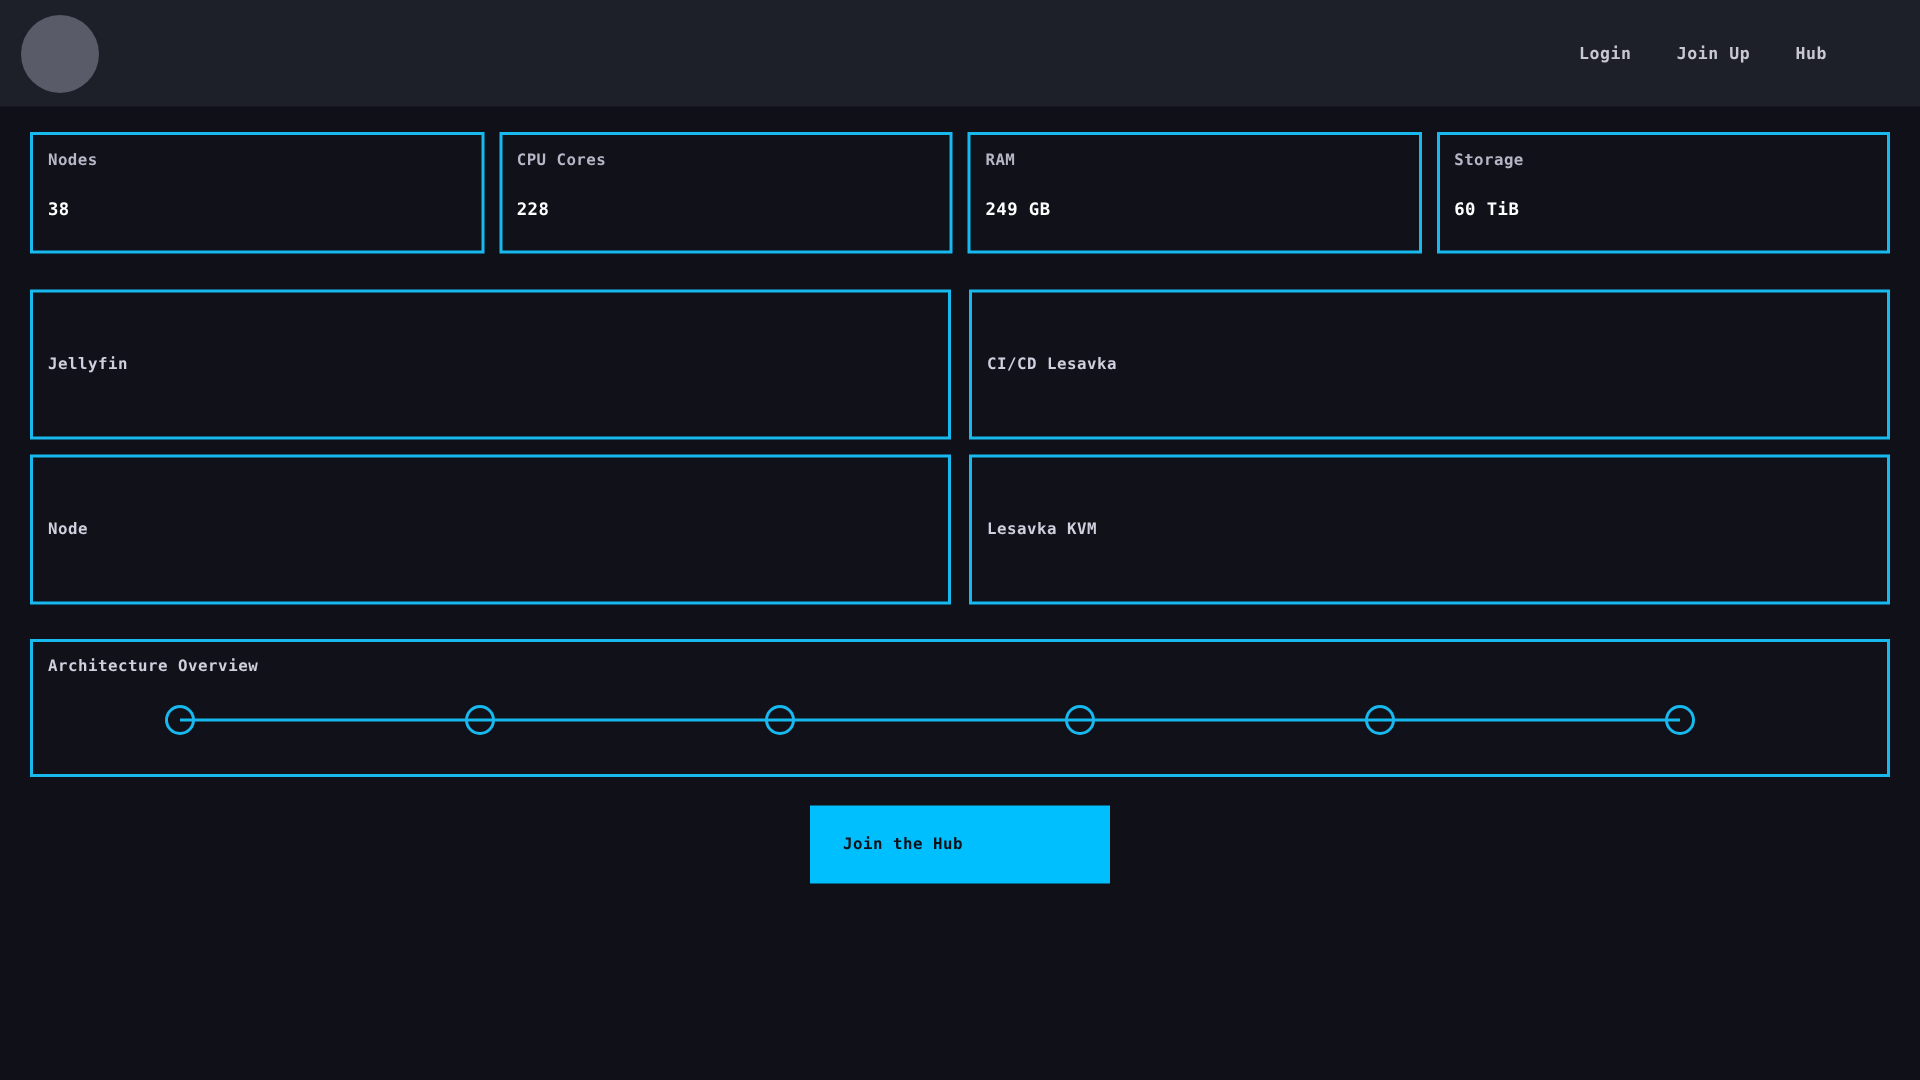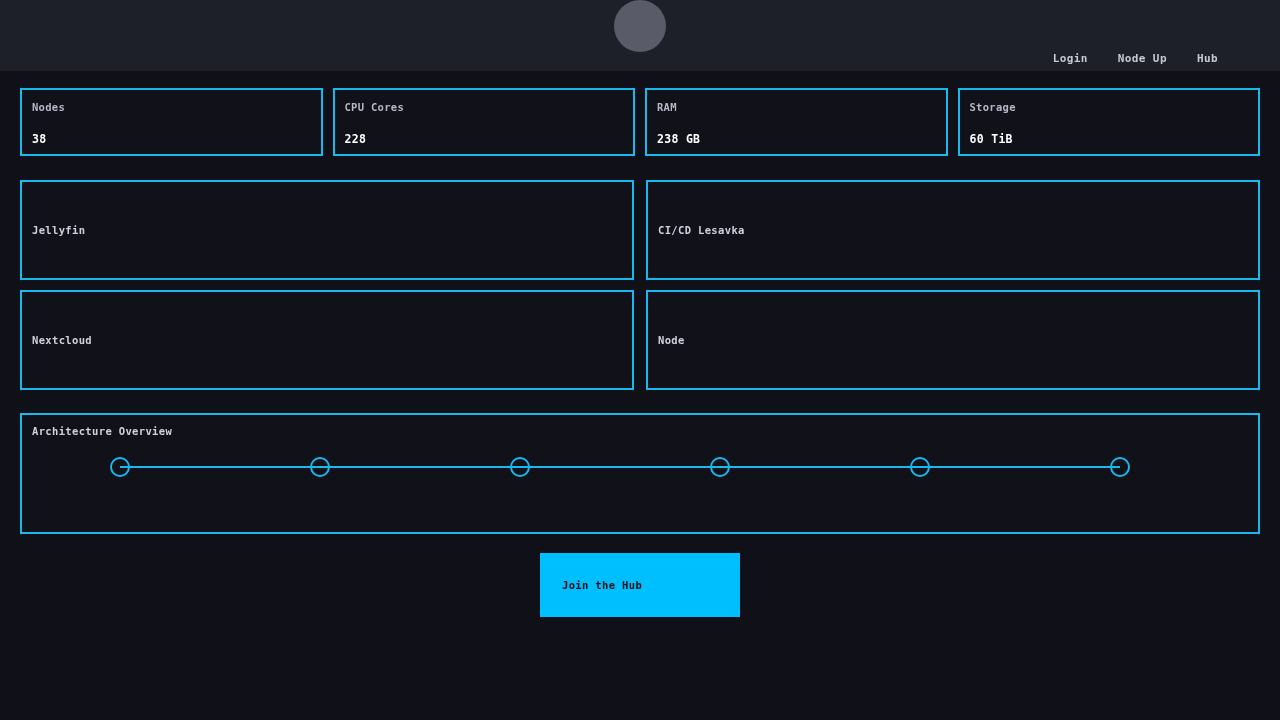--- a/index.html
+++ b/index.html
@@ -17,21 +17,20 @@
   }
 
   
   .header {
     position: relative;
     height: 71px;
     background: #1e2029;
     display: flex;
     align-items: center;
     padding: 0 14px;
-    flex-direction: column;
   }
 
   .avatar {
     width: 52px;
     height: 52px;
     border-radius: 50%;
     background: #5a5b68;
     flex: 0 0 auto;
   }
 
@@ -58,21 +57,21 @@
   }
 
   .stats-row {
     display: flex;
     gap: 10px;
     margin-bottom: 24px;
   }
 
   .stat-card {
     flex: 1 1 0;
-    height: 68px;
+    height: 81px;
     border: 2px solid #17b9ef;
     background: #101119;
     padding: 11px 10px 0 10px;
   }
 
   .stat-label {
     font-size: 10.5px;
     font-weight: bold;
     color: #b6b7c6;
     letter-spacing: 0.3px;
@@ -107,21 +106,21 @@
     font-size: 10.5px;
     font-weight: bold;
     color: #cfd0dd;
     letter-spacing: 0.35px;
   }
 
   
   .arch-panel {
     border: 2px solid #17b9ef;
     background: #101119;
-    height: 121px;
+    height: 92px;
     padding: 10px 10px 0 10px;
     position: relative;
   }
 
   .arch-title {
     font-size: 10.5px;
     font-weight: bold;
     color: #cfd0dd;
     letter-spacing: 0.35px;
   }
@@ -136,21 +135,21 @@
 
   
   .cta-wrap {
     display: flex;
     justify-content: center;
     margin-top: 19px;
   }
 
   .cta-button {
     width: 200px;
-    height: 64px;
+    height: 52px;
     background: #00bfff;
     border: none;
     display: flex;
     align-items: center;
     padding-left: 22px;
     cursor: pointer;
     font-family: inherit;
   }
 
   .cta-label {
@@ -160,58 +159,58 @@
     letter-spacing: 0.35px;
   }
 </style>
 </head>
 <body>
 
 <div class="header">
   <div class="avatar"></div>
   <nav class="nav">
     <a class="nav-link" href="#">Login</a>
-    <a class="nav-link" href="#">Node Up</a>
+    <a class="nav-link" href="#">Join Up</a>
     <a class="nav-link" href="#">Hub</a>
   </nav>
 </div>
 
 <div class="page">
 
   <div class="stats-row">
     <div class="stat-card">
       <div class="stat-label">Nodes</div>
       <div class="stat-value">38</div>
     </div>
     <div class="stat-card">
       <div class="stat-label">CPU Cores</div>
       <div class="stat-value">228</div>
     </div>
     <div class="stat-card">
       <div class="stat-label">RAM</div>
-      <div class="stat-value">238 GB</div>
+      <div class="stat-value">249 GB</div>
     </div>
     <div class="stat-card">
       <div class="stat-label">Storage</div>
       <div class="stat-value">60 TiB</div>
     </div>
   </div>
 
   <div class="services-grid">
     <div class="service-card">
       <span class="service-name">Jellyfin</span>
     </div>
     <div class="service-card">
       <span class="service-name">CI/CD Lesavka</span>
     </div>
     <div class="service-card">
-      <span class="service-name">Nextcloud</span>
-    </div>
-    <div class="service-card">
       <span class="service-name">Node</span>
+    </div>
+    <div class="service-card">
+      <span class="service-name">Lesavka KVM</span>
     </div>
   </div>
 
   <div class="arch-panel">
     <div class="arch-title">Architecture Overview</div>
     <svg class="arch-diagram" id="arch-svg" viewBox="0 0 1236 70" preserveAspectRatio="none">
         <line x1="98" y1="26" x2="1098" y2="26" stroke="#17b9ef" stroke-width="2"></line>
         <circle cx="98" cy="26" r="9" fill="none" stroke="#17b9ef" stroke-width="2"></circle>
         <circle cx="298" cy="26" r="9" fill="none" stroke="#17b9ef" stroke-width="2"></circle>
         <circle cx="498" cy="26" r="9" fill="none" stroke="#17b9ef" stroke-width="2"></circle>

